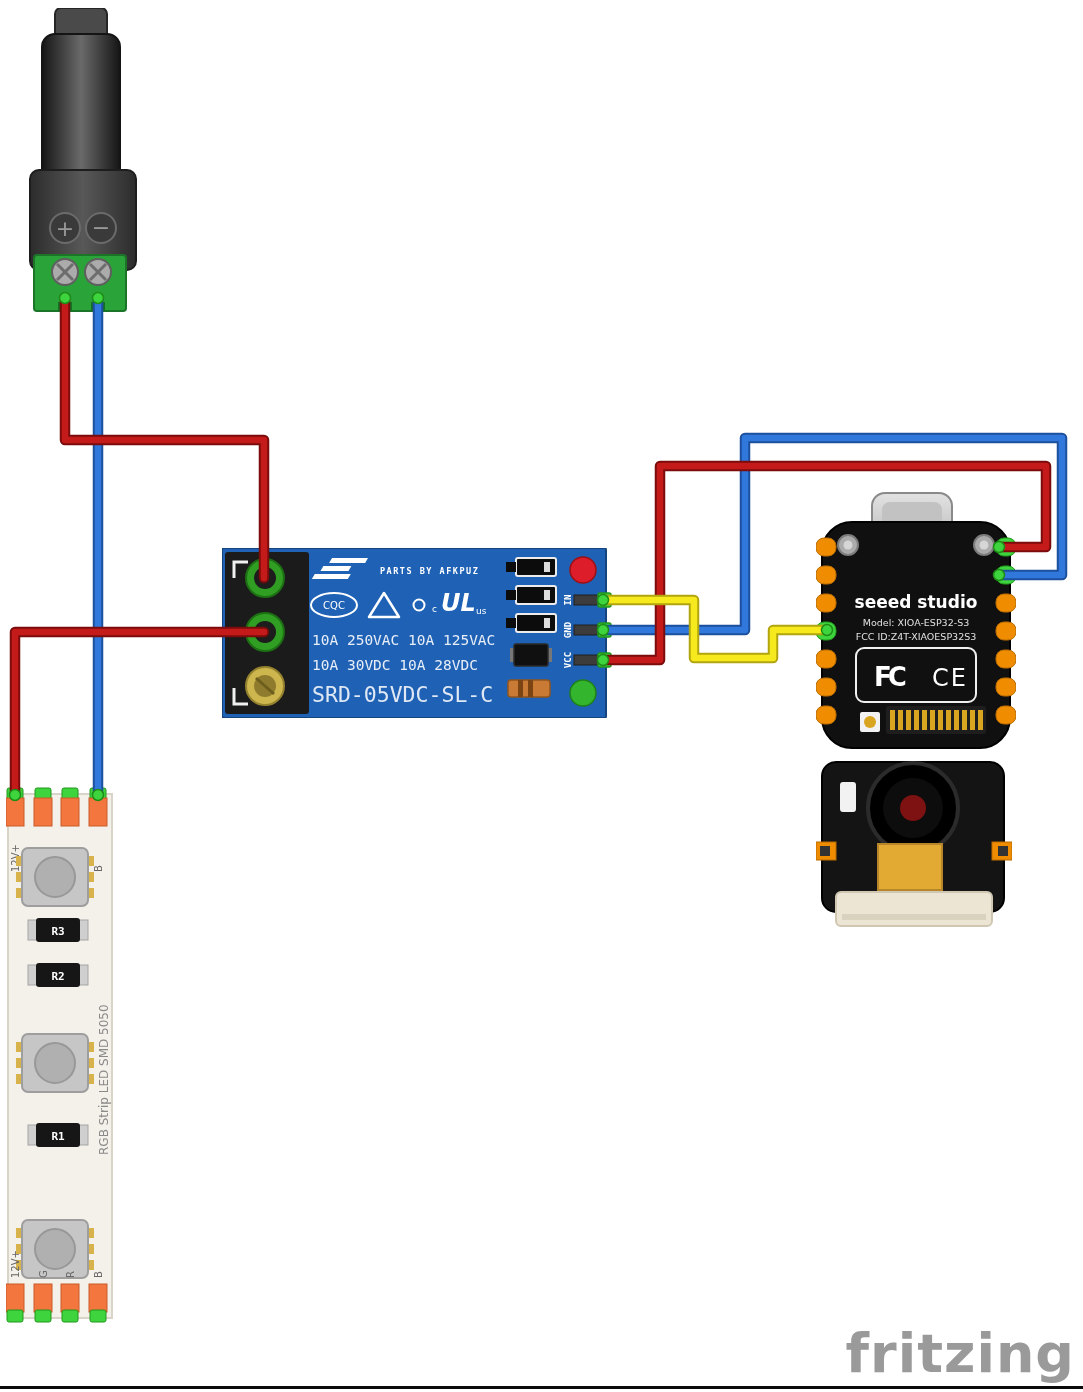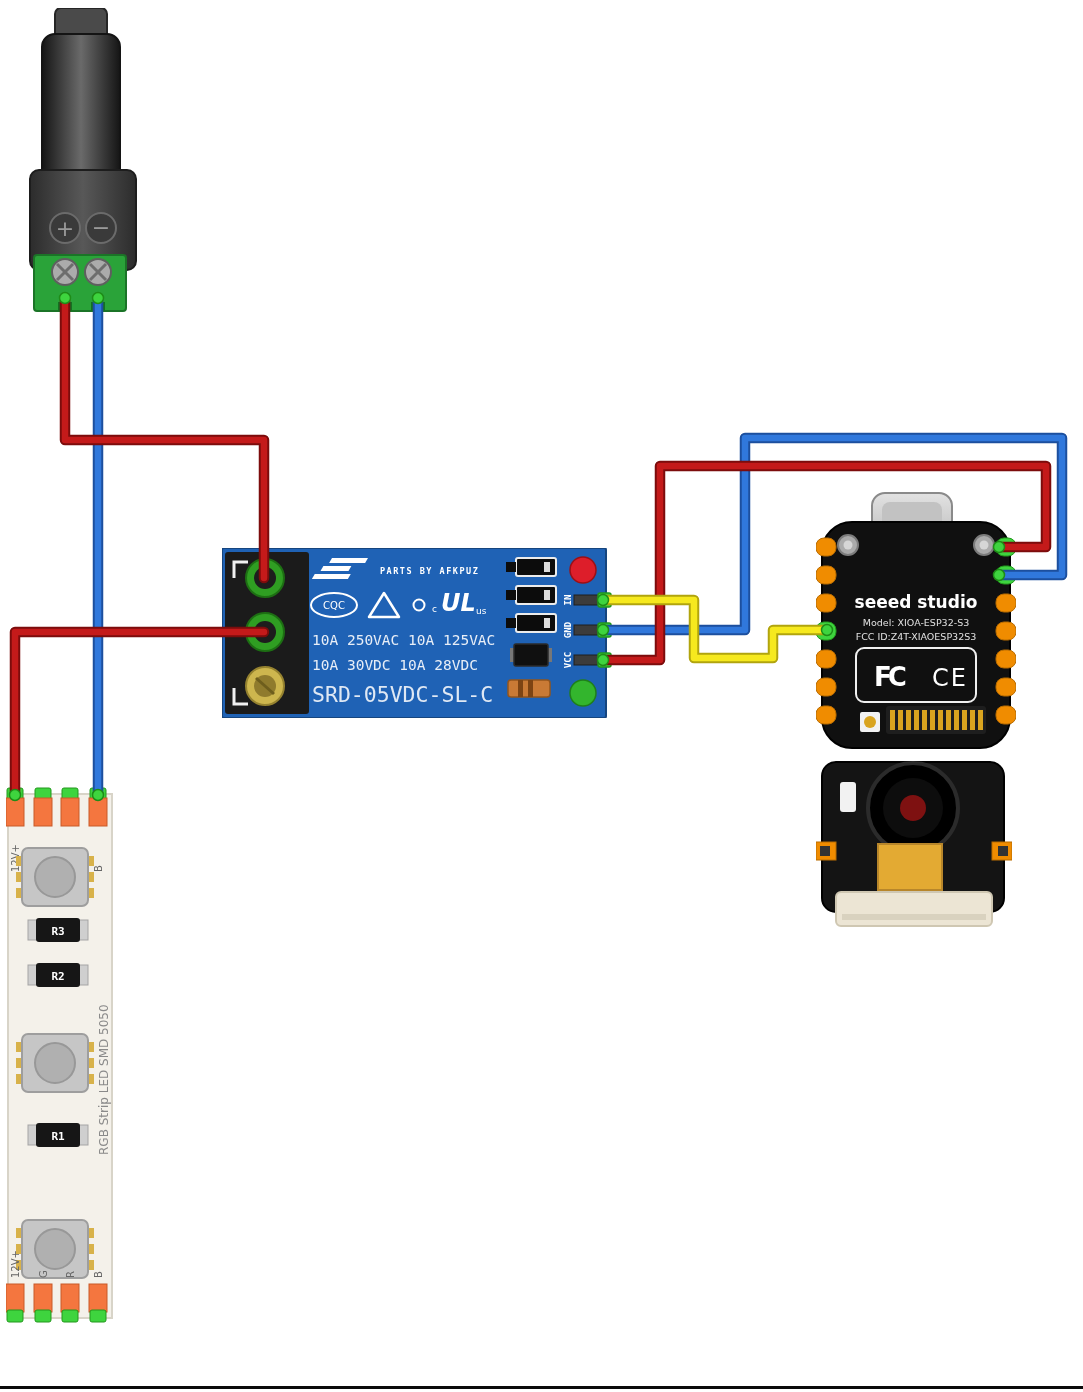--- a/index.html
+++ b/index.html
@@ -361,14 +361,15 @@
       <circle cx="98" cy="795" r="5.5" fill="#3ed43e"></circle>
       <circle cx="603" cy="600" r="5.5" fill="#3ed43e"></circle>
       <circle cx="603" cy="630" r="5.5" fill="#3ed43e"></circle>
       <circle cx="603" cy="660" r="5.5" fill="#3ed43e"></circle>
       <circle cx="827" cy="630" r="5.5" fill="#3ed43e"></circle>
       <circle cx="999" cy="547" r="5.5" fill="#3ed43e"></circle>
       <circle cx="999" cy="575" r="5.5" fill="#3ed43e"></circle>
     </g>
   </svg>
 
+  <div class="fritzing-logo">fritzing</div>
   <div class="bottom-rule"></div>
 </div>
 
 </body></html>

